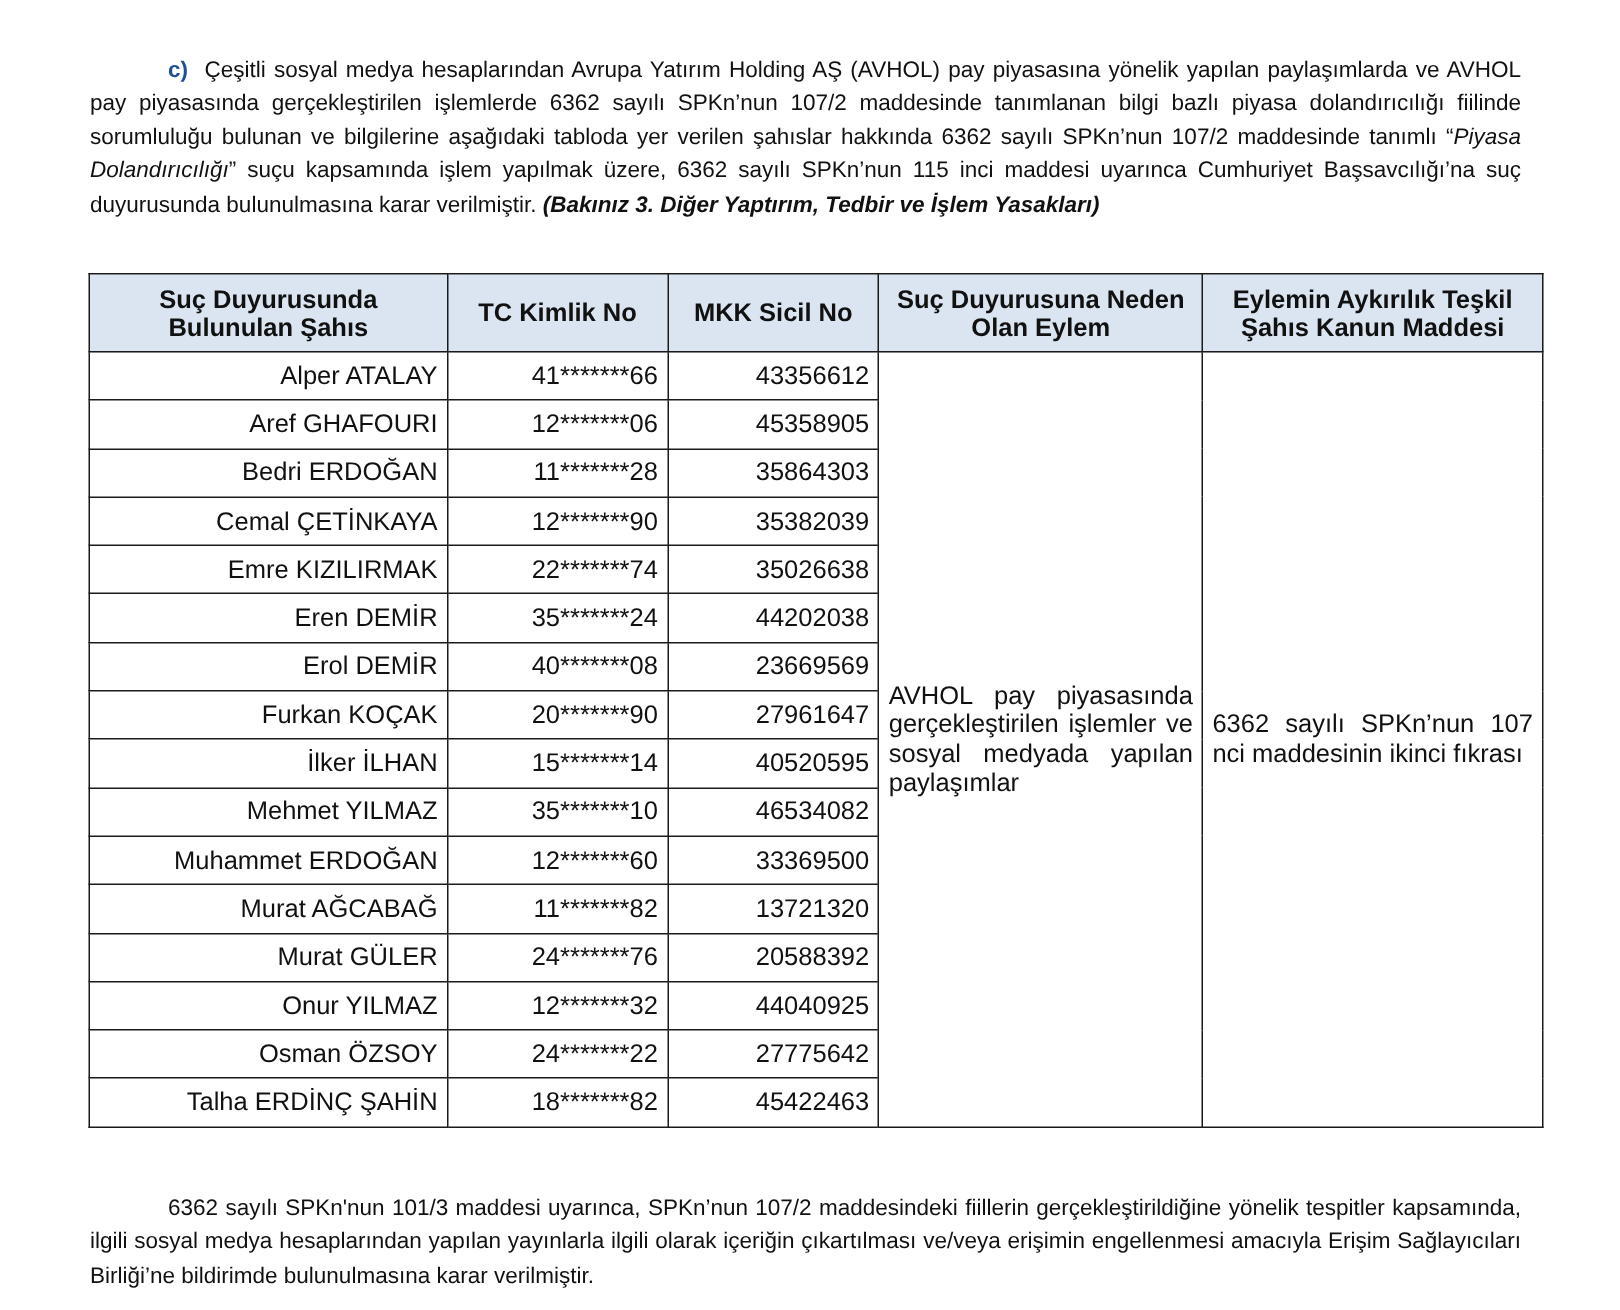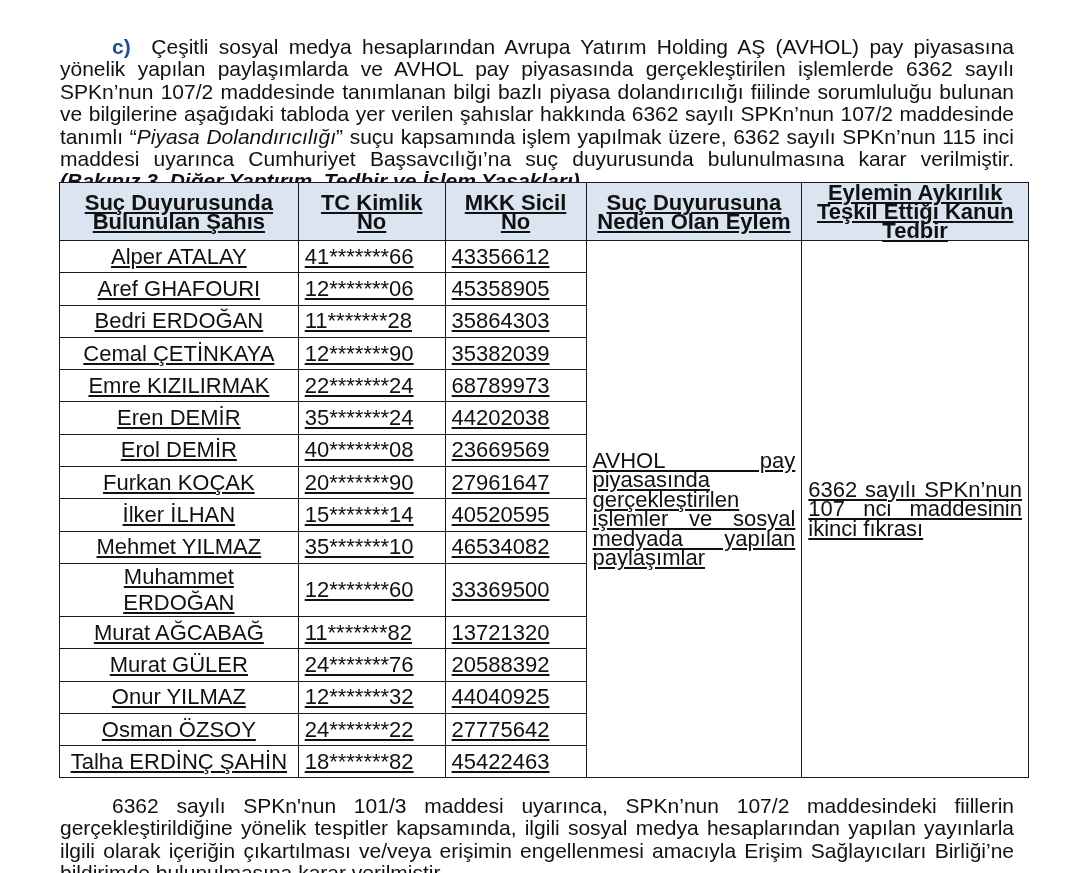--- a/index.html
+++ b/index.html
@@ -12,40 +12,39 @@
     height: 873px;
     position: relative;
     font-family: "Liberation Sans", sans-serif;
     color: #111111;
     overflow: hidden;
   }
   .para {
     position: absolute;
     left: 60px;
     width: 954px;
-    font-size: 21px;
+    font-size: 15px;
     line-height: 22.4px;
     text-align: justify;
     margin: 0;
   }
   .para-top { top: 36px; }
   .para-bottom { top: 771px; margin-top: 24px; }
   .indent { display: inline-block; width: 52px; }
   .label-c { color: #1f4e9a; font-weight: bold; }
   .italic { font-style: italic; }
   .bold-italic { font-weight: bold; font-style: italic; }
 
   table.notice-table {
     position: absolute;
     left: 59px;
     top: 182px;
     width: 970px;
     border-collapse: collapse;
-    font-size: 22px;
-    text-decoration: underline;
+    font-size: 17px;
   }
   table.notice-table th, table.notice-table td {
     border: 1.5px solid #1a1a1a;
     padding: 0 6px;
   }
   table.notice-table th {
     background: #dbe5f1;
     font-weight: bold;
     text-align: center;
     height: 51px;
@@ -54,22 +53,22 @@
   }
   table.notice-table td {
     height: 31.3px;
     vertical-align: middle;
   }
   col.c1 { width: 239px; }
   col.c2 { width: 147px; }
   col.c3 { width: 141px; }
   col.c4 { width: 216px; }
   col.c5 { width: 227px; }
-  td.name { text-align: center; }
-  td.tc, td.mkk { text-align: left; }
+  td.name { text-align: right; }
+  td.tc, td.mkk { text-align: right; }
   td.merged {
     vertical-align: middle;
     line-height: 19.5px;
     padding: 0 6px;
   }
   td.action { text-align: justify; text-align-last: left; }
   td.law { text-align: justify; text-align-last: left; }
 </style>
 </head>
 <body>
@@ -83,21 +82,21 @@
       <col class="c3">
       <col class="c4">
       <col class="c5">
   </colgroup>
   <thead>
     <tr>
       <th>Suç Duyurusunda Bulunulan Şahıs</th>
       <th>TC Kimlik No</th>
       <th>MKK Sicil No</th>
       <th>Suç Duyurusuna Neden Olan Eylem</th>
-      <th>Eylemin Aykırılık Teşkil Ettiği Kanun Tedbir</th>
+      <th>Eylemin Aykırılık Teşkil Şahıs Kanun Maddesi</th>
     </tr>
   </thead>
   <tbody id="table-body">
       <tr>
         <td class="name">Alper ATALAY</td>
         <td class="tc">41*******66</td>
         <td class="mkk">43356612</td>
         <td class="merged action" rowspan="16">AVHOL pay piyasasında gerçekleştirilen işlemler ve sosyal medyada yapılan paylaşımlar</td>
         <td class="merged law" rowspan="16">6362 sayılı SPKn’nun 107 nci maddesinin ikinci fıkrası</td>
       </tr>
@@ -111,22 +110,22 @@
         <td class="tc">11*******28</td>
         <td class="mkk">35864303</td>
       </tr>
       <tr>
         <td class="name">Cemal ÇETİNKAYA</td>
         <td class="tc">12*******90</td>
         <td class="mkk">35382039</td>
       </tr>
       <tr>
         <td class="name">Emre KIZILIRMAK</td>
-        <td class="tc">22*******24</td>
-        <td class="mkk">68789973</td>
+        <td class="tc">22*******74</td>
+        <td class="mkk">35026638</td>
       </tr>
       <tr>
         <td class="name">Eren DEMİR</td>
         <td class="tc">35*******24</td>
         <td class="mkk">44202038</td>
       </tr>
       <tr>
         <td class="name">Erol DEMİR</td>
         <td class="tc">40*******08</td>
         <td class="mkk">23669569</td>

